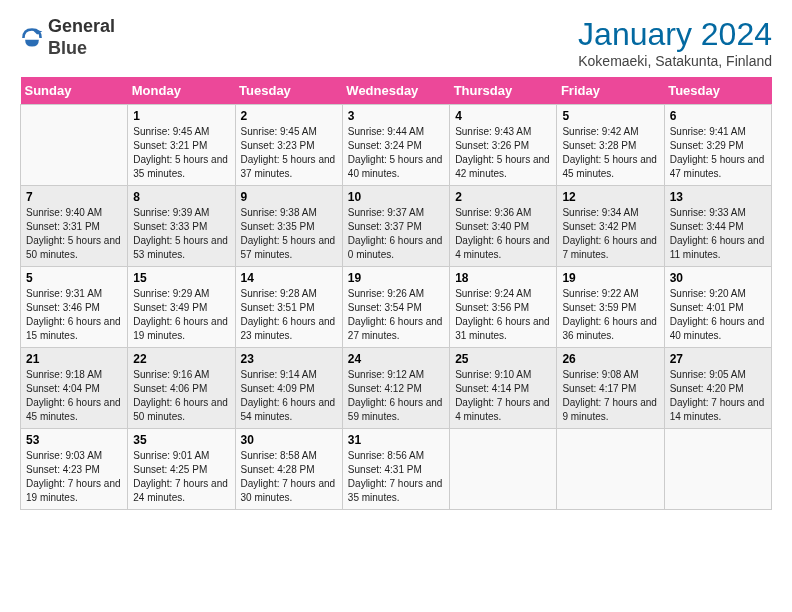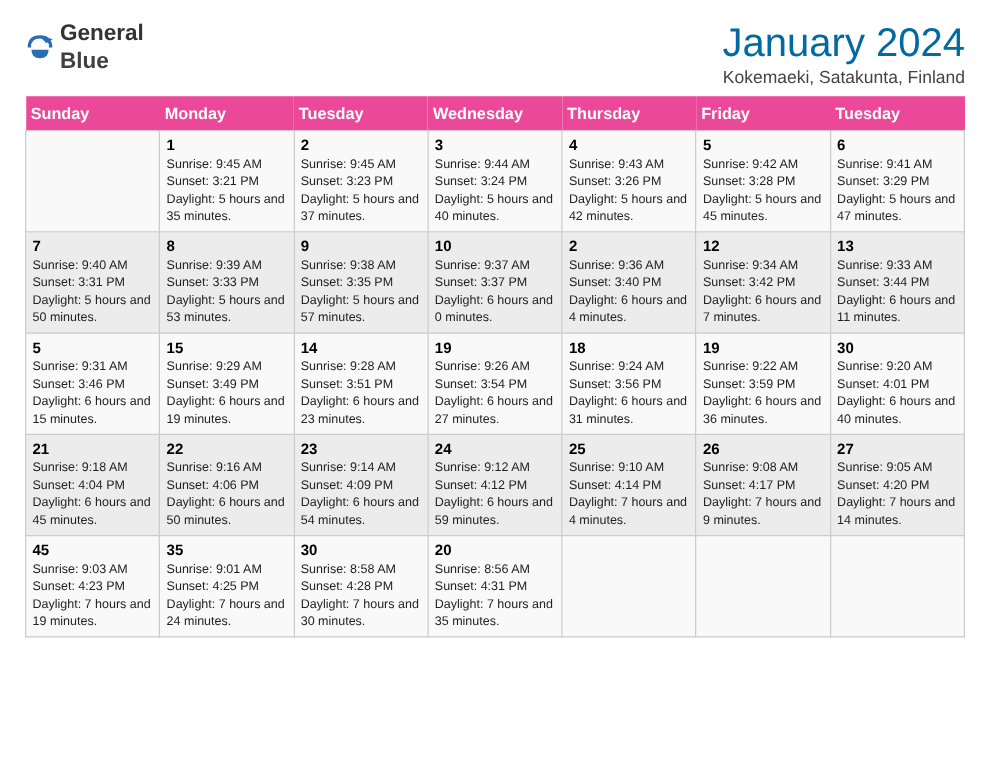--- a/index.html
+++ b/index.html
@@ -232,33 +232,33 @@
           <span class="day-number">26</span>
           <div class="day-info">Sunrise: 9:08 AM<br>Sunset: 4:17 PM<br>Daylight: 7 hours and 9 minutes.</div>
         </td>
         <td>
           <span class="day-number">27</span>
           <div class="day-info">Sunrise: 9:05 AM<br>Sunset: 4:20 PM<br>Daylight: 7 hours and 14 minutes.</div>
         </td>
       </tr>
       <tr>
         <td>
-          <span class="day-number">45</span>
+          <span class="day-number">53</span>
           <div class="day-info">Sunrise: 9:03 AM<br>Sunset: 4:23 PM<br>Daylight: 7 hours and 19 minutes.</div>
         </td>
         <td>
           <span class="day-number">35</span>
           <div class="day-info">Sunrise: 9:01 AM<br>Sunset: 4:25 PM<br>Daylight: 7 hours and 24 minutes.</div>
         </td>
         <td>
           <span class="day-number">30</span>
           <div class="day-info">Sunrise: 8:58 AM<br>Sunset: 4:28 PM<br>Daylight: 7 hours and 30 minutes.</div>
         </td>
         <td>
-          <span class="day-number">20</span>
+          <span class="day-number">31</span>
           <div class="day-info">Sunrise: 8:56 AM<br>Sunset: 4:31 PM<br>Daylight: 7 hours and 35 minutes.</div>
         </td>
         <td class="empty-cell"></td>
         <td class="empty-cell"></td>
         <td class="empty-cell"></td>
       </tr>
     </tbody>
 </table>
 
 </body></html>

